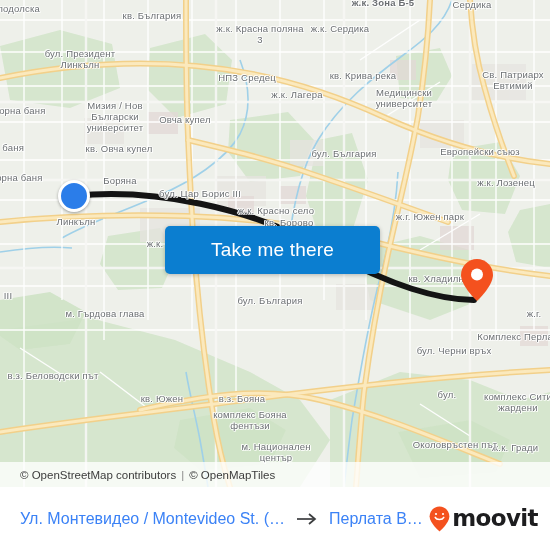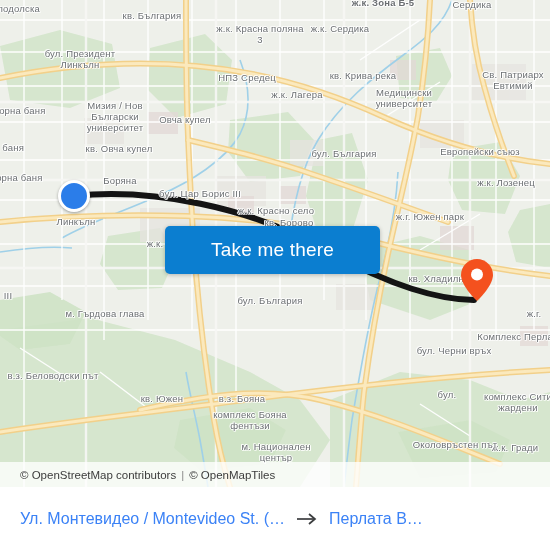--- a/index.html
+++ b/index.html
@@ -251,15 +251,26 @@
   <div id="footer">
     <span id="route-from">Ул. Монтевидео / Montevideo St. (…</span>
     <span id="route-arrow">
       <svg width="22" height="14" viewBox="0 0 22 14">
         <line x1="1" y1="7" x2="18" y2="7" stroke="#3b3d3f" stroke-width="1.7"></line>
         <polyline points="13,2 19,7 13,12" fill="none" stroke="#3b3d3f" stroke-width="1.7"></polyline>
       </svg>
     </span>
     <span id="route-to">Перлата В…</span>
 
+    <div id="moovit-logo">
+      <span style="display:flex;">
+        <svg width="21" height="26" viewBox="0 0 21 26">
+          <path d="M10.5 0.6 C5 0.6 0.6 5 0.6 10.5 C0.6 17 10.5 25.4 10.5 25.4 C10.5 25.4 20.4 17 20.4 10.5 C20.4 5 16 0.6 10.5 0.6 Z" fill="#f4511e"></path>
+          <circle cx="7" cy="8" r="1.1" fill="#ffffff"></circle>
+          <circle cx="14" cy="8" r="1.1" fill="#ffffff"></circle>
+          <path d="M6.2 11.4 C7.6 14.2 13.4 14.2 14.8 11.4" stroke="#ffffff" stroke-width="1.5" fill="none" stroke-linecap="round"></path>
+        </svg>
+      </span>
+      <span id="moovit-wordmark">moovit</span>
+    </div>
   </div>
 
 </div>
 
 </body></html>

